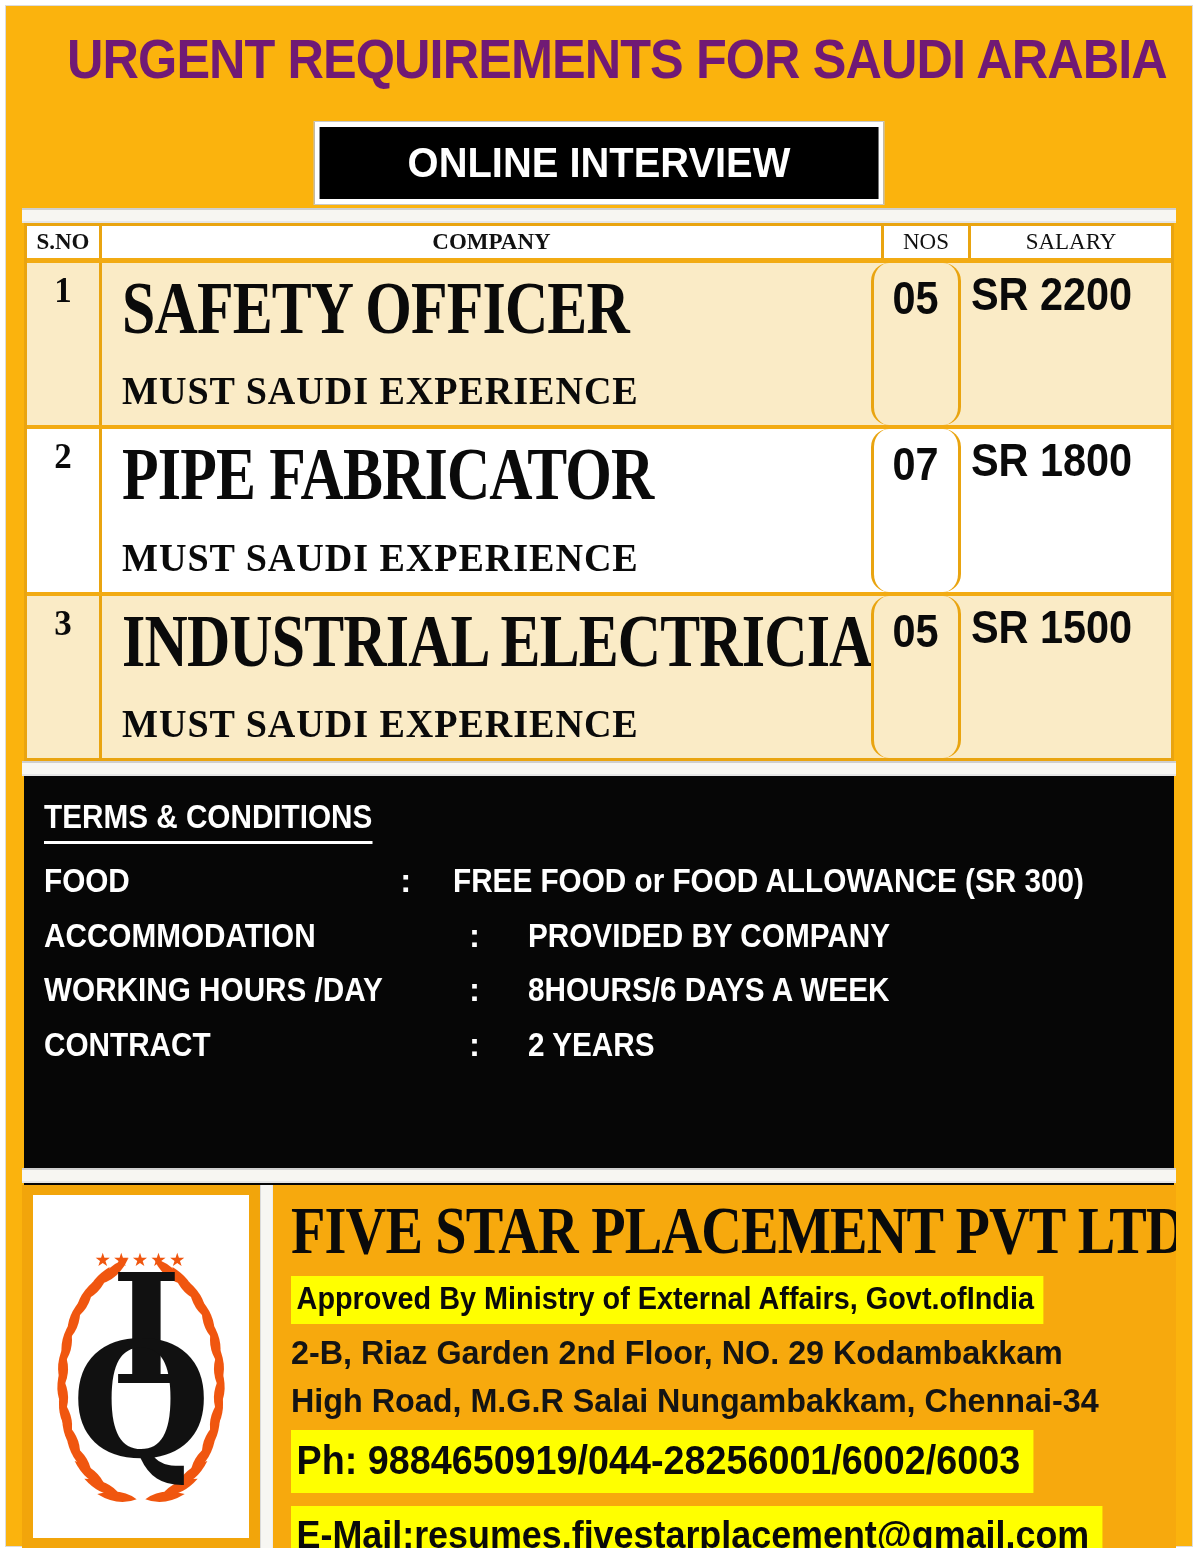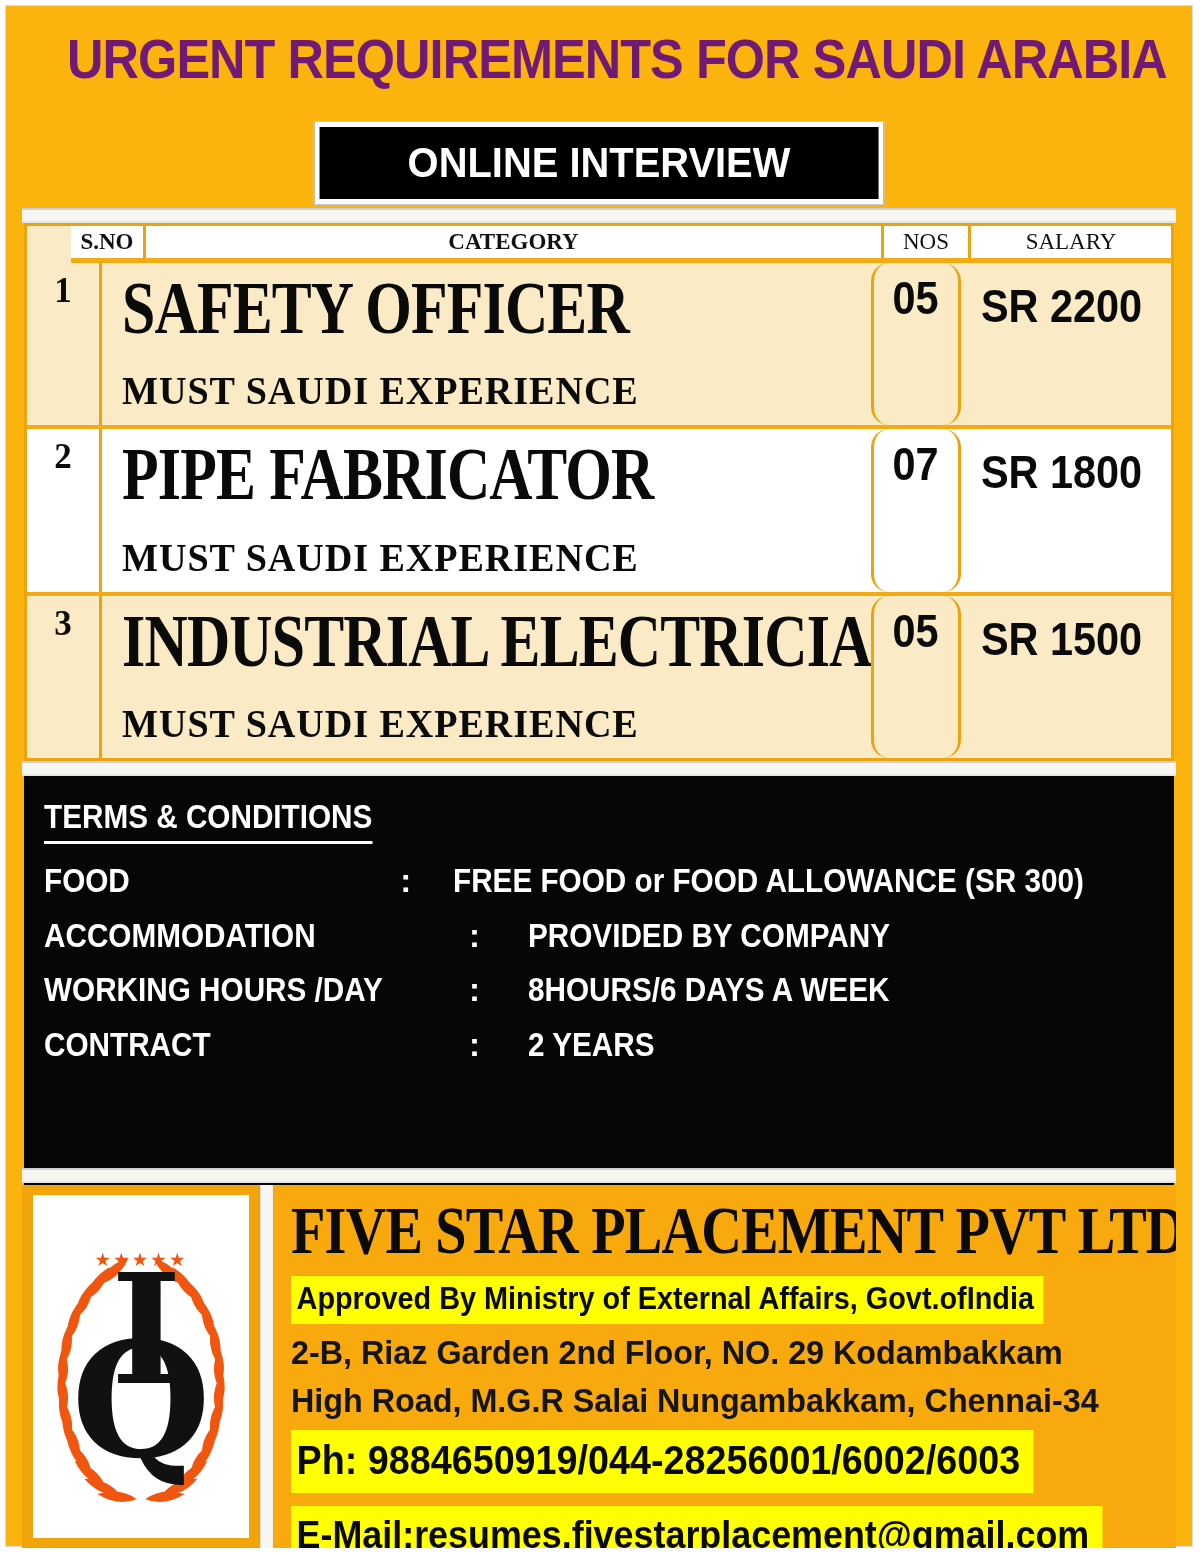--- a/index.html
+++ b/index.html
@@ -43,21 +43,21 @@
 
   
   .jobs-table{
     position:absolute;top:217px;left:18px;right:18px;height:538px;
     border:3px solid #E9A410;box-sizing:border-box;
     display:flex;flex-direction:column;background:#FAEBC6;
   }
   .thead{
     display:flex;background:#fff;height:37px;min-height:37px;
     border-bottom:5px solid #F2AB13;font-family:"Liberation Serif",serif;
-    align-items:center;box-sizing:border-box;margin-left:44px;
+    align-items:center;box-sizing:border-box;
   }
   .th{font-size:23px;text-align:center;color:#111;}
   .th-sno{width:72px;font-weight:bold;border-right:3px solid #E9A410;align-self:stretch;line-height:32px;}
   .th-cat{flex:1;font-weight:bold;}
   .th-nos{width:84px;border-left:3px solid #E9A410;border-right:3px solid #E9A410;align-self:stretch;line-height:32px;}
   .th-sal{width:200px;}
   .job-row{display:flex;flex:1;border-bottom:4px solid #F2AB13;box-sizing:border-box;}
   .job-row:last-child{border-bottom:none;}
   .row-cream{background:#FAEBC6;}
   .row-white{background:#ffffff;}
@@ -80,21 +80,21 @@
     transform:scaleX(0.93);transform-origin:left center;
   }
   .td-nos{
     width:84px;border-left:3px solid #E9A410;border-right:3px solid #E9A410;
     text-align:center;padding-top:8px;border-radius:18px;
   }
   .td-nos span,.td-sal span{
     display:inline-block;font-weight:bold;font-size:46px;color:#0a0a0a;
     transform:scaleX(0.9);white-space:nowrap;
   }
-  .td-sal{width:200px;padding:16px 0 0 10px;text-align:center;}
+  .td-sal{width:200px;padding:4px 0 0 10px;}
   .td-sal span{transform-origin:left center;}
 
   
   .terms{
     position:absolute;top:770px;left:18px;right:18px;height:464px;
     background:#060606;color:#fff;padding:22px 20px;box-sizing:border-box;
   }
   .terms-heading{
     display:inline-block;font-weight:bold;font-size:33px;letter-spacing:0;
     border-bottom:3px solid #fff;padding-bottom:5px;white-space:nowrap;
@@ -161,21 +161,21 @@
   </div>
   <div class="interview-box">
     <span>ONLINE INTERVIEW</span>
   </div>
 
   <div id="gap1" class="hgap"></div>
 
   <div class="jobs-table">
     <div class="thead">
       <div class="th th-sno">S.NO</div>
-      <div class="th th-cat">CATEGORY</div>
+      <div class="th th-cat">COMPANY</div>
       <div class="th th-nos">NOS</div>
       <div class="th th-sal">SALARY</div>
     </div>
 
     <div class="job-row row-cream">
       <div class="td-sno">1</div>
       <div class="td-cat">
         <div class="job-title">SAFETY OFFICER</div>
         <div class="job-note">MUST SAUDI EXPERIENCE</div>
       </div>

